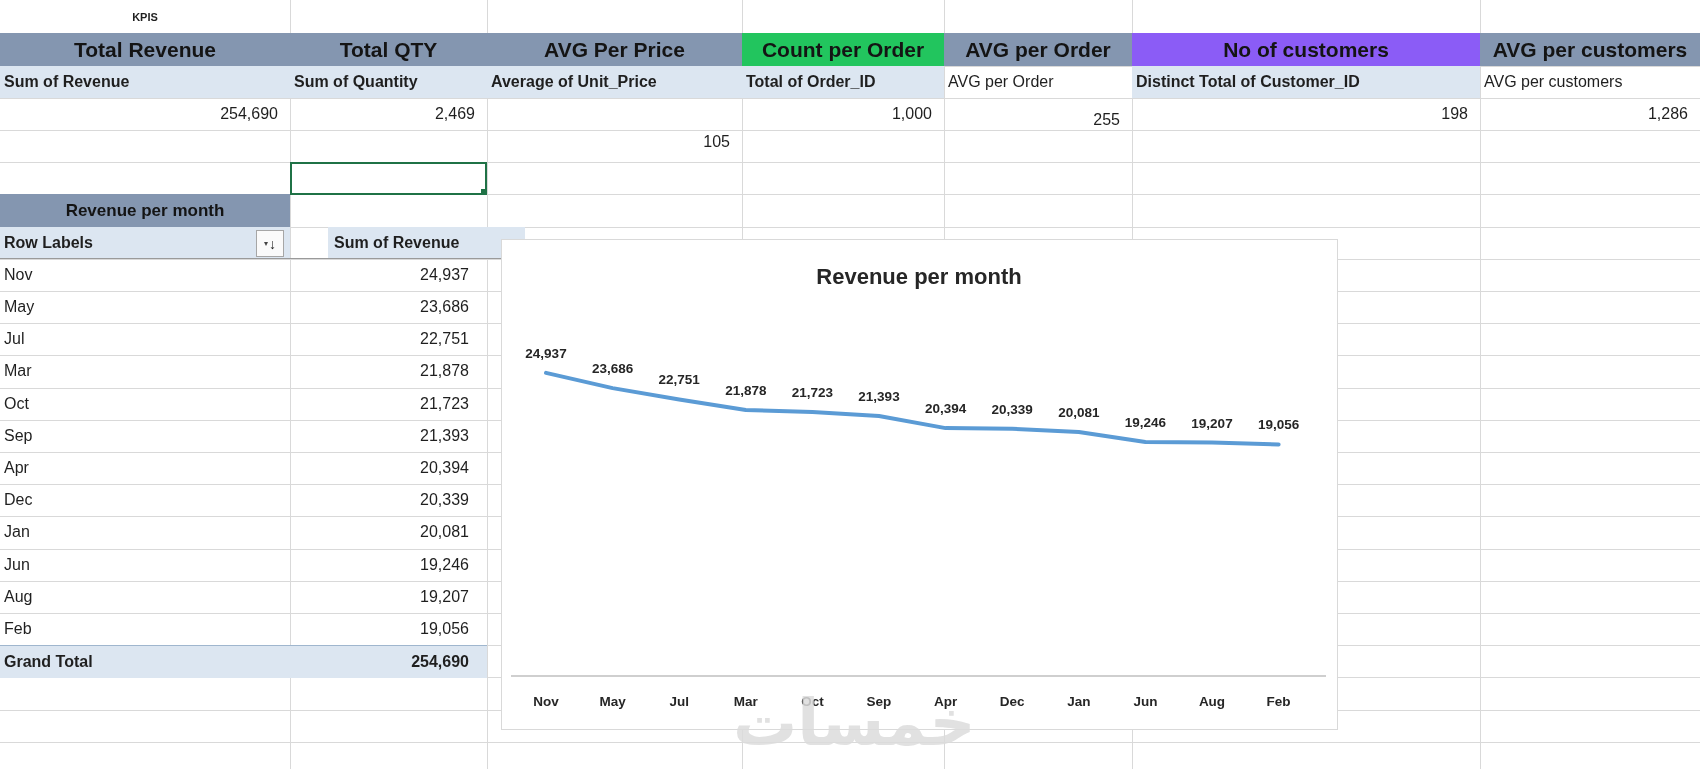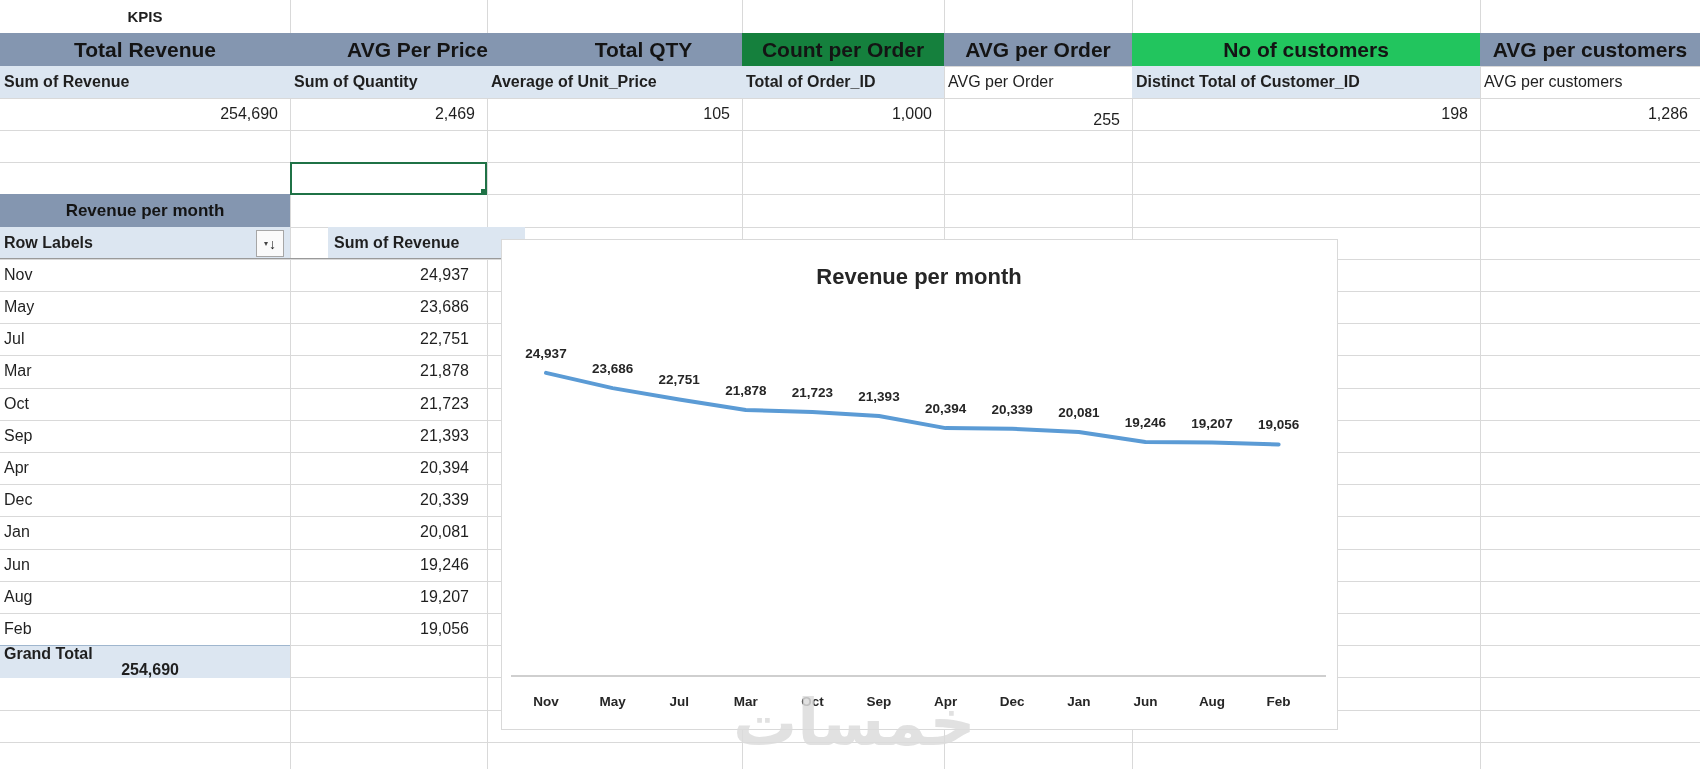--- a/index.html
+++ b/index.html
@@ -8,38 +8,38 @@
     font-family:"Liberation Sans","DejaVu Sans",sans-serif;color:#1f1f1f;
   }
   .gline{position:absolute;background:#d9d9d9;}
   .cell{position:absolute;box-sizing:border-box;display:flex;align-items:center;white-space:nowrap;overflow:hidden;}
   .row{position:absolute;left:0;display:flex;box-sizing:border-box;}
   .rcell{box-sizing:border-box;display:flex;align-items:center;white-space:nowrap;overflow:hidden;height:100%;}
   .hdr{justify-content:center;font-weight:bold;font-size:21px;color:#141414;}
   .sub{font-size:16px;padding-left:4px;}
   .sub.filled{background:#dce6f1;font-weight:bold;}
   .val{font-size:16px;justify-content:flex-end;padding-right:12px;}
-  #kpis-title{top:0;left:0;width:290px;height:33px;justify-content:center;font-weight:bold;font-size:15px;}
+  #kpis-title{top:0;left:0;width:290px;height:33px;justify-content:center;font-weight:bold;font-size:11px;}
   #selected-cell{top:162px;left:290px;width:197px;height:33px;border:2.5px solid #1f7246;z-index:6;background:transparent;}
   #fill-handle{position:absolute;right:-5px;bottom:-5px;width:8px;height:8px;background:#1f7246;border:1.5px solid #ffffff;}
   #pivot-title{top:194px;left:0;width:290px;height:33px;background:#8496b0;justify-content:center;font-weight:bold;font-size:17px;color:#141414;z-index:2;}
   #pivot-header-row{top:227px;height:32px;z-index:2;border-bottom:1.5px solid #9a9a9a;gap:38px;}
   .ph{background:#dce6f1;font-weight:bold;font-size:16px;}
   #ph-a{width:290px;padding-left:4px;position:relative;}
   #ph-b{width:197px;padding-left:6px;}
   #filter-btn{
     position:absolute;right:6px;top:3px;width:26px;height:25px;background:#fafafa;border:1px solid #a6a6a6;
     display:flex;align-items:center;justify-content:center;font-weight:normal;cursor:pointer;
   }
   #filter-btn .fb-tri{font-size:8px;color:#444;margin-right:1px;line-height:1;}
   #filter-btn .fb-arrow{font-size:14px;color:#222;line-height:1;}
   .pivot-row{position:absolute;left:0;display:flex;z-index:2;}
   .pm{width:290px;padding-left:4px;font-size:16px;}
   .pv{width:197px;justify-content:flex-end;padding-right:18px;font-size:16px;}
-  #grand-row{z-index:2;background:#dce6f1;border-top:1.5px solid #9fb6ce;font-weight:bold;flex-direction:column;}
+  #grand-row{z-index:2;background:#dce6f1;border-top:1.5px solid #9fb6ce;font-weight:bold;}
   #grand-row .pm,#grand-row .pv{font-weight:bold;}
   #chart{
     position:absolute;left:501px;top:239px;width:837px;height:491px;background:#ffffff;
     border:1.5px solid #d9d9d9;z-index:5;box-sizing:border-box;
   }
   #chart svg{position:absolute;left:0;top:0;}
   #watermark{
     position:absolute;left:733px;top:688px;z-index:40;font-family:"DejaVu Sans",sans-serif;
     font-size:64px;font-weight:bold;color:#dcdcdc;opacity:0.85;line-height:1.1;pointer-events:none;
   }
@@ -77,40 +77,40 @@
       <div class="gline" style="left: 742px; top: 0px; width: 1px; height: 769px;"></div>
       <div class="gline" style="left: 944px; top: 0px; width: 1px; height: 769px;"></div>
       <div class="gline" style="left: 1132px; top: 0px; width: 1px; height: 769px;"></div>
       <div class="gline" style="left: 1480px; top: 0px; width: 1px; height: 769px;"></div>
     </div>
 
   <div id="kpis-title" class="cell">KPIS</div>
 
   <div id="kpi-header-row" class="row" style="top:33px;height:33px;z-index:2;">
       <div class="rcell hdr" style="width: 290px; background: rgb(132, 150, 176);">Total Revenue</div>
+      <div class="rcell hdr" style="width: 197px; background: rgb(132, 150, 176);">Total QTY</div>
       <div class="rcell hdr" style="width: 255px; background: rgb(132, 150, 176);">AVG Per Price</div>
-      <div class="rcell hdr" style="width: 197px; background: rgb(132, 150, 176);">Total QTY</div>
-      <div class="rcell hdr" style="width: 202px; background: #15803d;">Count per Order</div>
+      <div class="rcell hdr" style="width: 202px; background: #22c55e;">Count per Order</div>
       <div class="rcell hdr" style="width: 188px; background: rgb(132, 150, 176);">AVG per Order</div>
-      <div class="rcell hdr" style="width: 348px; background: #22c55e;">No of customers</div>
+      <div class="rcell hdr" style="width: 348px; background: #8b5cf6;">No of customers</div>
       <div class="rcell hdr" style="width: 220px; background: rgb(132, 150, 176);">AVG per customers</div>
     </div>
   <div id="kpi-subheader-row" class="row" style="top:66px;height:32px;z-index:2;">
       <div class="rcell sub filled" style="width: 290px;">Sum of Revenue</div>
       <div class="rcell sub filled" style="width: 197px;">Sum of Quantity</div>
       <div class="rcell sub filled" style="width: 255px;">Average of Unit_Price</div>
       <div class="rcell sub filled" style="width: 202px;">Total of Order_ID</div>
       <div class="rcell sub" style="width: 188px;">AVG per Order</div>
       <div class="rcell sub filled" style="width: 348px;">Distinct Total of Customer_ID</div>
       <div class="rcell sub" style="width: 220px;">AVG per customers</div>
     </div>
   <div id="kpi-value-row" class="row" style="top:98px;height:32px;z-index:2;">
       <div class="rcell val" style="width: 290px;">254,690</div>
       <div class="rcell val" style="width: 197px;">2,469</div>
-      <div class="rcell val" style="width: 255px;">105</div>
+      <div class="rcell val" style="width: 255px; margin-top: 28px;">105</div>
       <div class="rcell val" style="width: 202px;">1,000</div>
       <div class="rcell val" style="width: 188px; margin-top: 6px;">255</div>
       <div class="rcell val" style="width: 348px;">198</div>
       <div class="rcell val" style="width: 220px; padding-left: 38px;">1,286</div>
     </div>
 
   <div id="selected-cell" class="cell">
     <div id="fill-handle"></div>
   </div>
 

